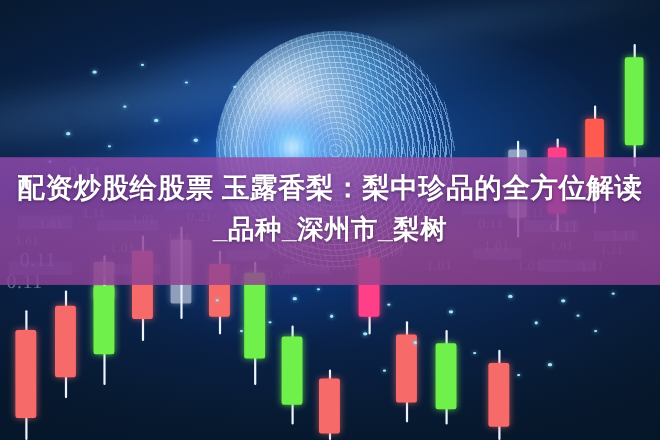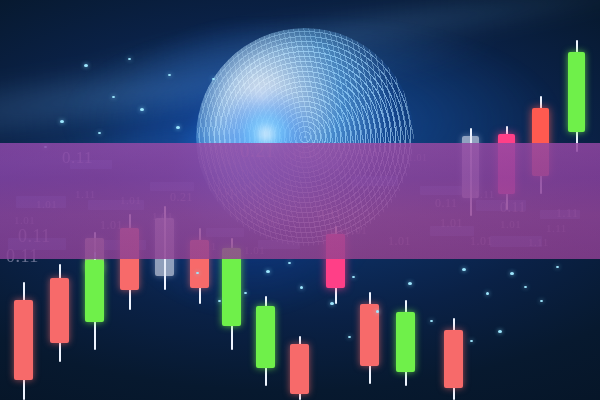--- a/index.html
+++ b/index.html
@@ -264,14 +264,18 @@
       <div class="p" style="left: 218px; top: 300px; width: 3px; height: 2px;"></div>
       <div class="p" style="left: 196px; top: 272px; width: 3px; height: 2px;"></div>
       <div class="p" style="left: 288px; top: 262px; width: 3px; height: 2px;"></div>
       <div class="p" style="left: 348px; top: 336px; width: 3px; height: 2px;"></div>
       <div class="p" style="left: 556px; top: 266px; width: 3px; height: 2px;"></div>
     </div>
 
   <div id="band"></div>
   <div id="band-tint"></div>
 
+  <div id="title-wrap">
+    <div class="tline" id="tline1">配资炒股给股票 玉露香梨：梨中珍品的全方位解读</div>
+    <div class="tline" id="tline2">_品种_深州市_梨树</div>
+  </div>
 
 </div>
 
 </body></html>

